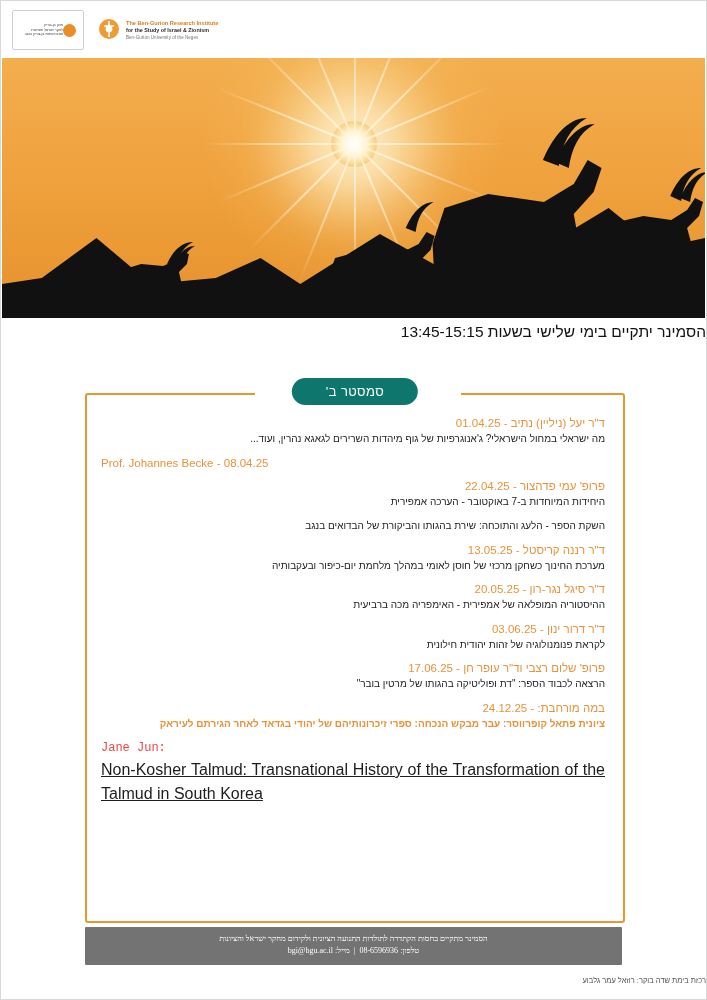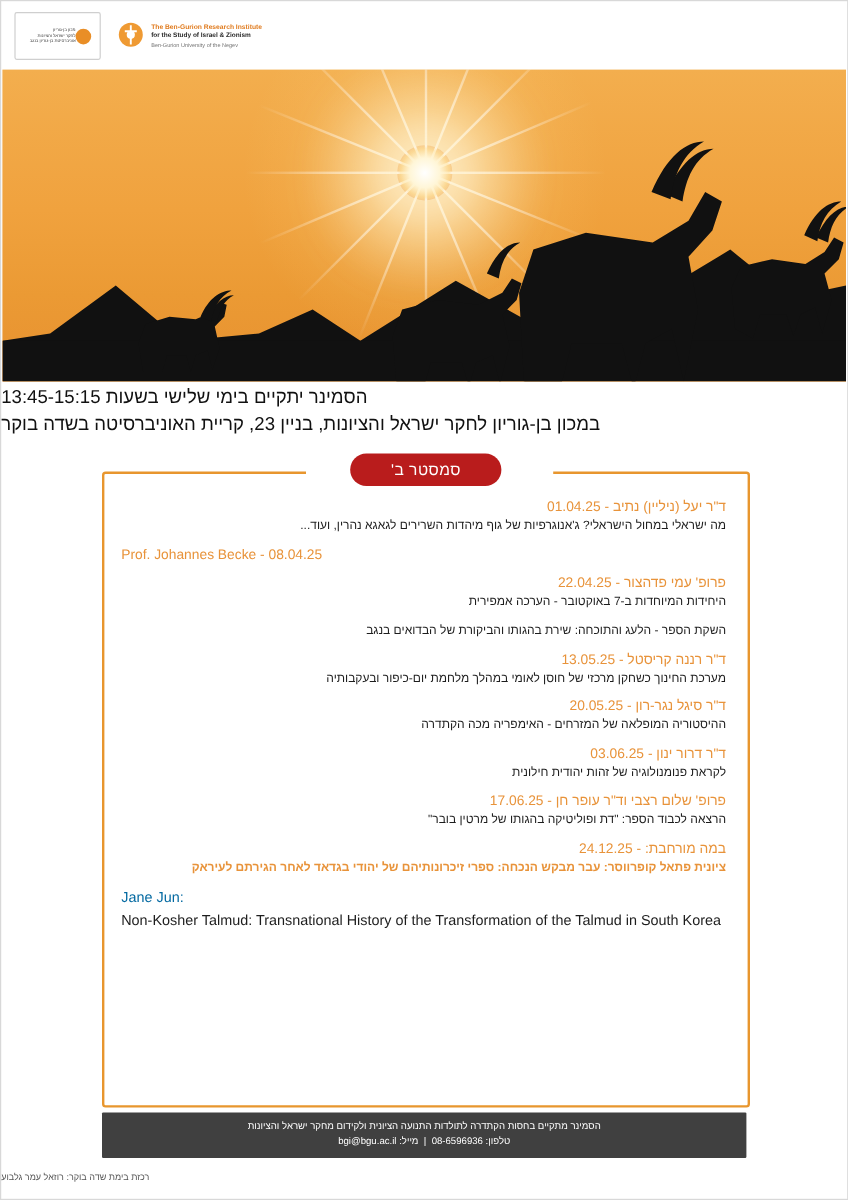--- a/index.html
+++ b/index.html
@@ -72,73 +72,73 @@
   .glow{
     position:absolute;left:50%;top:86px;transform:translate(-50%,-50%);
     width:330px;height:330px;border-radius:50%;
     background:radial-gradient(circle,rgba(255,255,255,0.55) 0%,rgba(255,240,190,0.28) 22%,rgba(255,220,140,0.10) 45%,rgba(255,200,90,0) 65%);
   }
   svg.scene{position:absolute;left:0;bottom:0;width:100%;height:230px;}
 
   
   .titles{
     position:absolute;top:322px;left:0;right:0;
-    text-align:left;direction:rtl;
+    text-align:right;direction:rtl;
   }
   .title-1{font-size:15.5px;color:#111;margin-bottom:4px;}
   .title-2{font-size:15.5px;color:#111;}
 
   
   .panel{
     position:absolute;top:392px;left:84px;width:540px;height:530px;
     border:2px solid #e8962e;
     border-radius:3px;
     box-sizing:border-box;
   }
   .panel::before{ 
     content:"";position:absolute;top:-4px;left:168px;width:206px;height:8px;background:#fff;
   }
   .pill{
     position:absolute;top:-17px;left:50%;transform:translateX(-50%);
-    background:#b91c1c;color:#fff;
+    background:#0f766e;color:#fff;
     font-size:13px;letter-spacing:.4px;
     padding:6px 34px;border-radius:16px;
     direction:rtl;white-space:nowrap;
   }
   .list{
     position:absolute;top:22px;left:14px;right:18px;
     direction:rtl;text-align:right;
   }
   .entry{margin-bottom:11px;}
   .entry .e-head{
     color:#e8933a;font-size:11.5px;margin-bottom:3px;white-space:nowrap;
   }
   .entry .e-body{
     color:#1d1d1d;font-size:10px;line-height:1.35;
   }
   .entry.ltr .e-head,.entry.ltr .e-body{direction:ltr;text-align:left;}
   .entry.jane{margin-top:8px;}
-  .entry.jane .e-head{color:#0369a1;font-size:12px;direction:ltr;text-align:left;}
+  .entry.jane .e-head{color:#ef4444;font-size:12px;direction:ltr;text-align:left;font-family:Liberation Mono, monospace;}
   .entry.jane .e-body{
-    direction:ltr;text-align:left;font-size:12px;line-height:1.5;
-    text-align:justify;padding-right:0;
+    direction:ltr;text-align:left;font-size:16px;line-height:1.5;
+    text-align:justify;padding-right:0;text-decoration:underline;
   }
   .entry.last-heb .e-head{color:#e8933a;}
   .entry.last-heb .e-body{color:#e8933a;font-weight:bold;}
 
   
   .footer{
     position:absolute;left:84px;right:84px;bottom:34px;
-    background:#404040;color:#fff;text-align:center;direction:rtl;
-    padding:6px 4px 7px;border-radius:1px;
+    background:#737373;color:#fff;text-align:center;direction:rtl;
+    padding:6px 4px 7px;border-radius:1px;font-family:Liberation Serif, serif;
   }
   .footer .f1{font-size:8px;line-height:1.5;}
   .footer .f2{font-size:8px;line-height:1.6;}
   .credit{
-    position:absolute;left:0;right:0;bottom:14px;text-align:left;
+    position:absolute;left:0;right:0;bottom:14px;text-align:right;
     font-size:7.5px;color:#555;direction:rtl;
   }
 </style>
 </head>
 <body>
 
 <div class="page">
 
   <div class="header">
 
@@ -210,21 +210,20 @@
       <g fill="#111">
         <path d="M614 186 l-3 -34 l8 -18 l26 -6 l28 4 l16 -10 l8 -12 l8 4 l-4 14 l-12 12 l6 22 l-8 28 l-6 -22 l-12 6 l-6 18 l-6 -18 l-22 0 l-6 20 z"></path>
         <path d="M682 110 c8 -18 18 -26 28 -26 c-11 6 -16 16 -18 30 z"></path>
         <path d="M672 108 c9 -20 20 -28 31 -28 c-12 7 -18 18 -20 33 z"></path>
       </g>
     </svg>
   </div>
 
   <div class="titles">
     <div class="title-1">הסמינר יתקיים בימי שלישי בשעות 13:45-15:15</div>
-    <div class="title-2">במכון בן-גוריון לחקר ישראל והציונות, בניין 23, קריית האוניברסיטה בשדה בוקר</div>
   </div>
 
   <div class="panel">
     <div class="pill">סמסטר ב'</div>
 
     <div class="list">
 
       <div class="entry">
         <div class="e-head">ד"ר יעל (ניליין) נתיב - 01.04.25</div>
         <div class="e-body">מה ישראלי במחול הישראלי? ג'אנוגרפיות של גוף מיהדות השרירים לגאגא נהרין, ועוד...</div>
@@ -243,21 +242,21 @@
         <div class="e-body">השקת הספר - הלעג והתוכחה: שירת בהגותו והביקורת של הבדואים בנגב</div>
       </div>
 
       <div class="entry">
         <div class="e-head">ד"ר רננה קריסטל - 13.05.25</div>
         <div class="e-body">מערכת החינוך כשחקן מרכזי של חוסן לאומי במהלך מלחמת יום-כיפור ובעקבותיה</div>
       </div>
 
       <div class="entry">
         <div class="e-head">ד"ר סיגל נגר-רון - 20.05.25</div>
-        <div class="e-body">ההיסטוריה המופלאה של המזרחים - האימפריה מכה הקתדרה</div>
+        <div class="e-body">ההיסטוריה המופלאה של אמפירית - האימפריה מכה ברביעית</div>
       </div>
 
       <div class="entry">
         <div class="e-head">ד"ר דרור ינון - 03.06.25</div>
         <div class="e-body">לקראת פנומנולוגיה של זהות יהודית חילונית</div>
       </div>
 
       <div class="entry">
         <div class="e-head">פרופ' שלום רצבי וד"ר עופר חן - 17.06.25</div>
         <div class="e-body">הרצאה לכבוד הספר: "דת ופוליטיקה בהגותו של מרטין בובר"</div>

